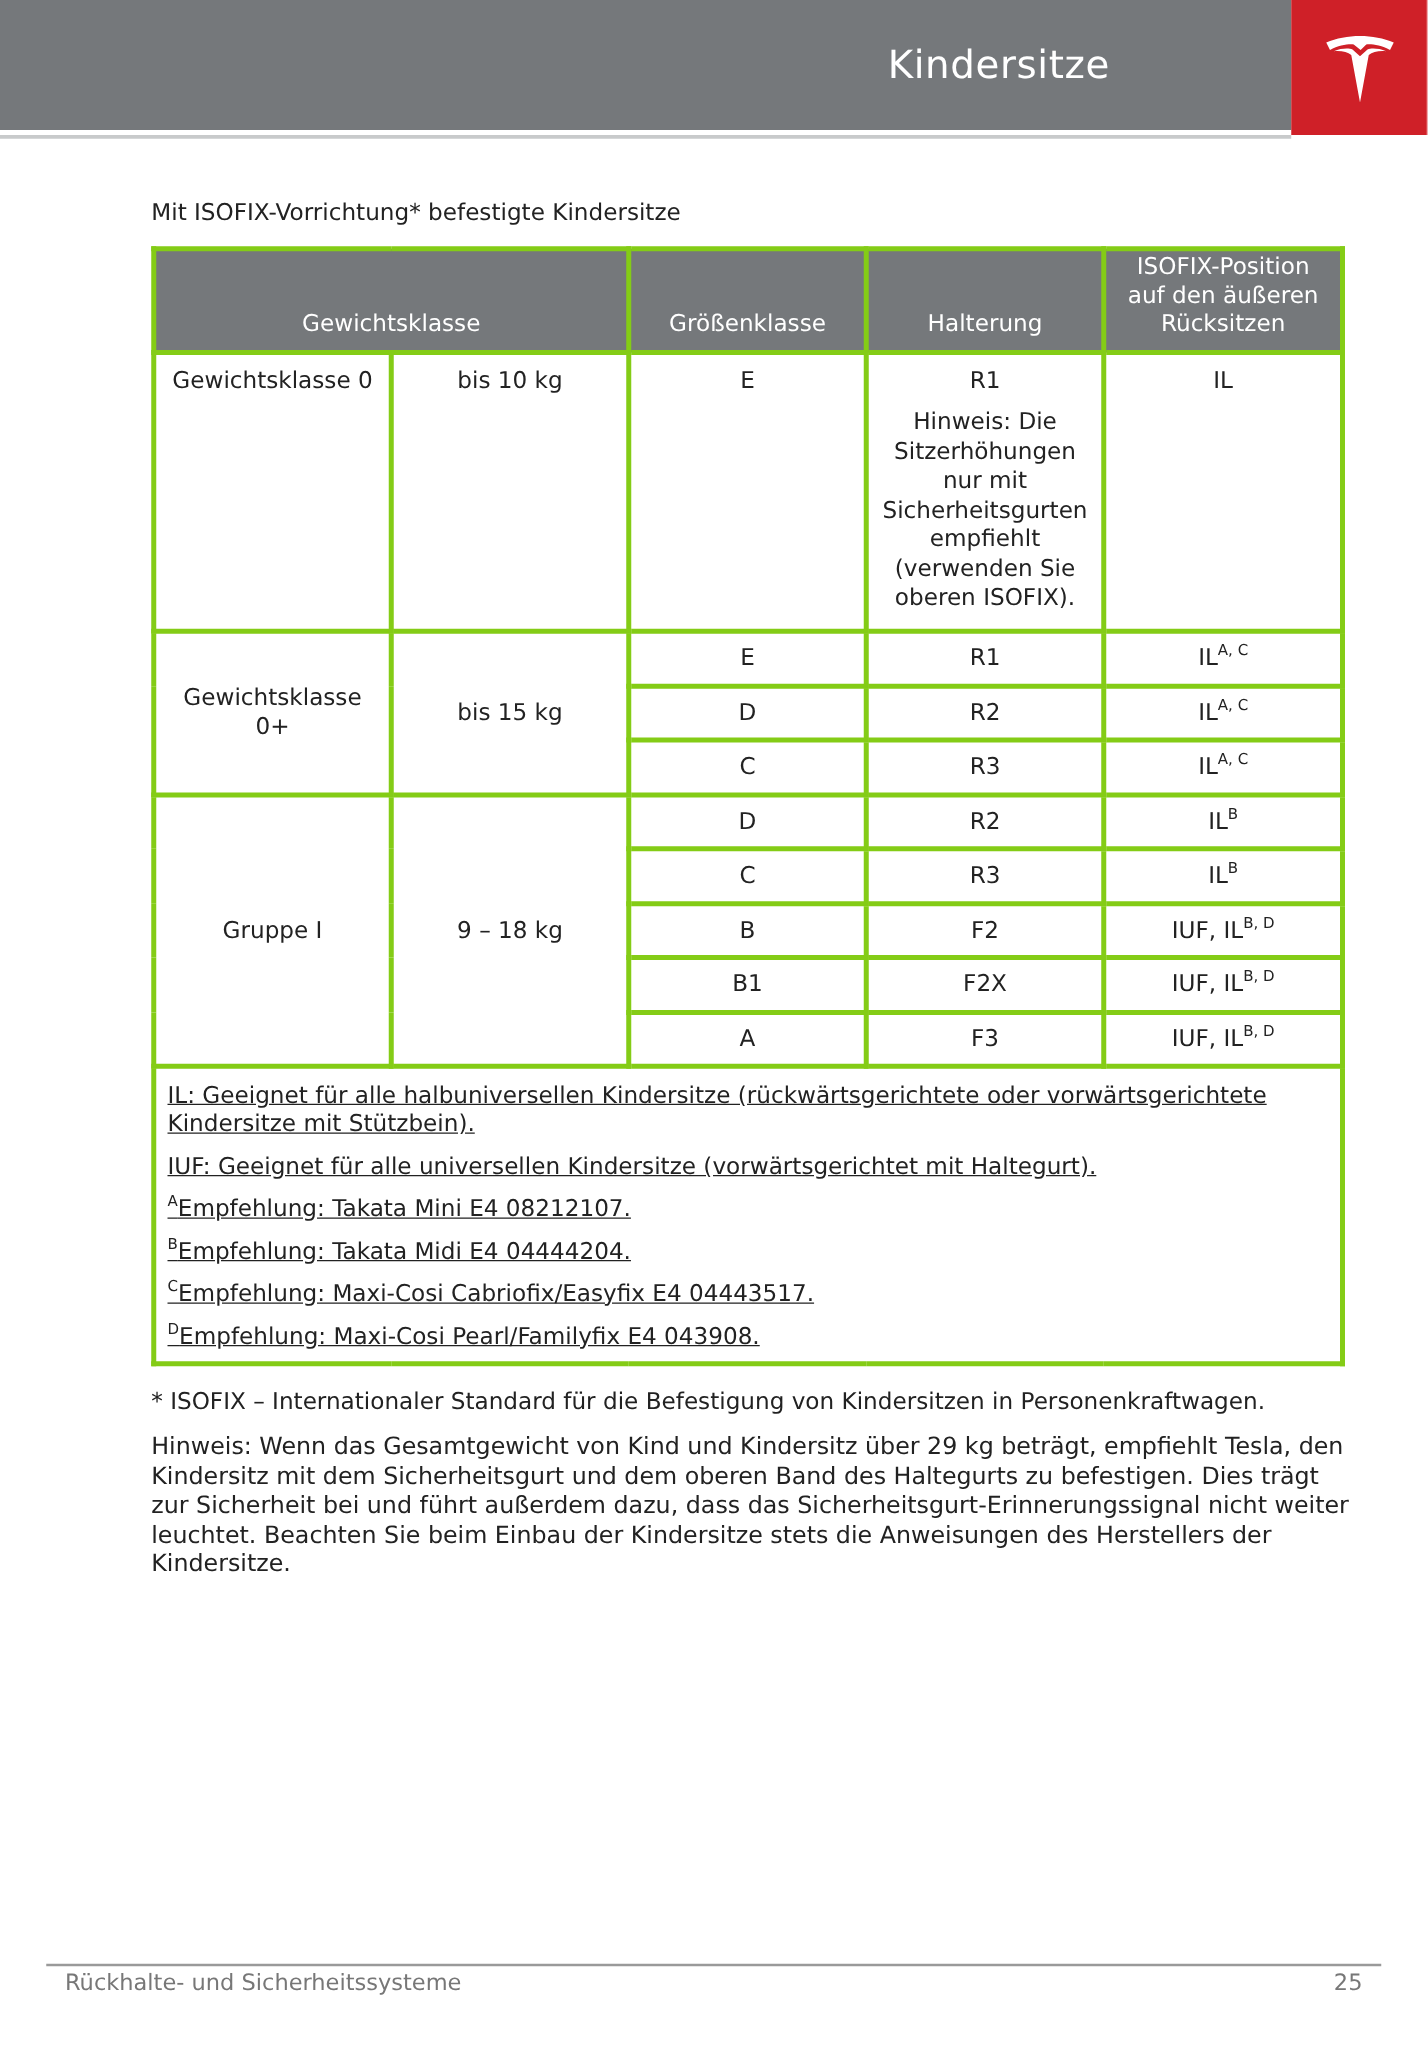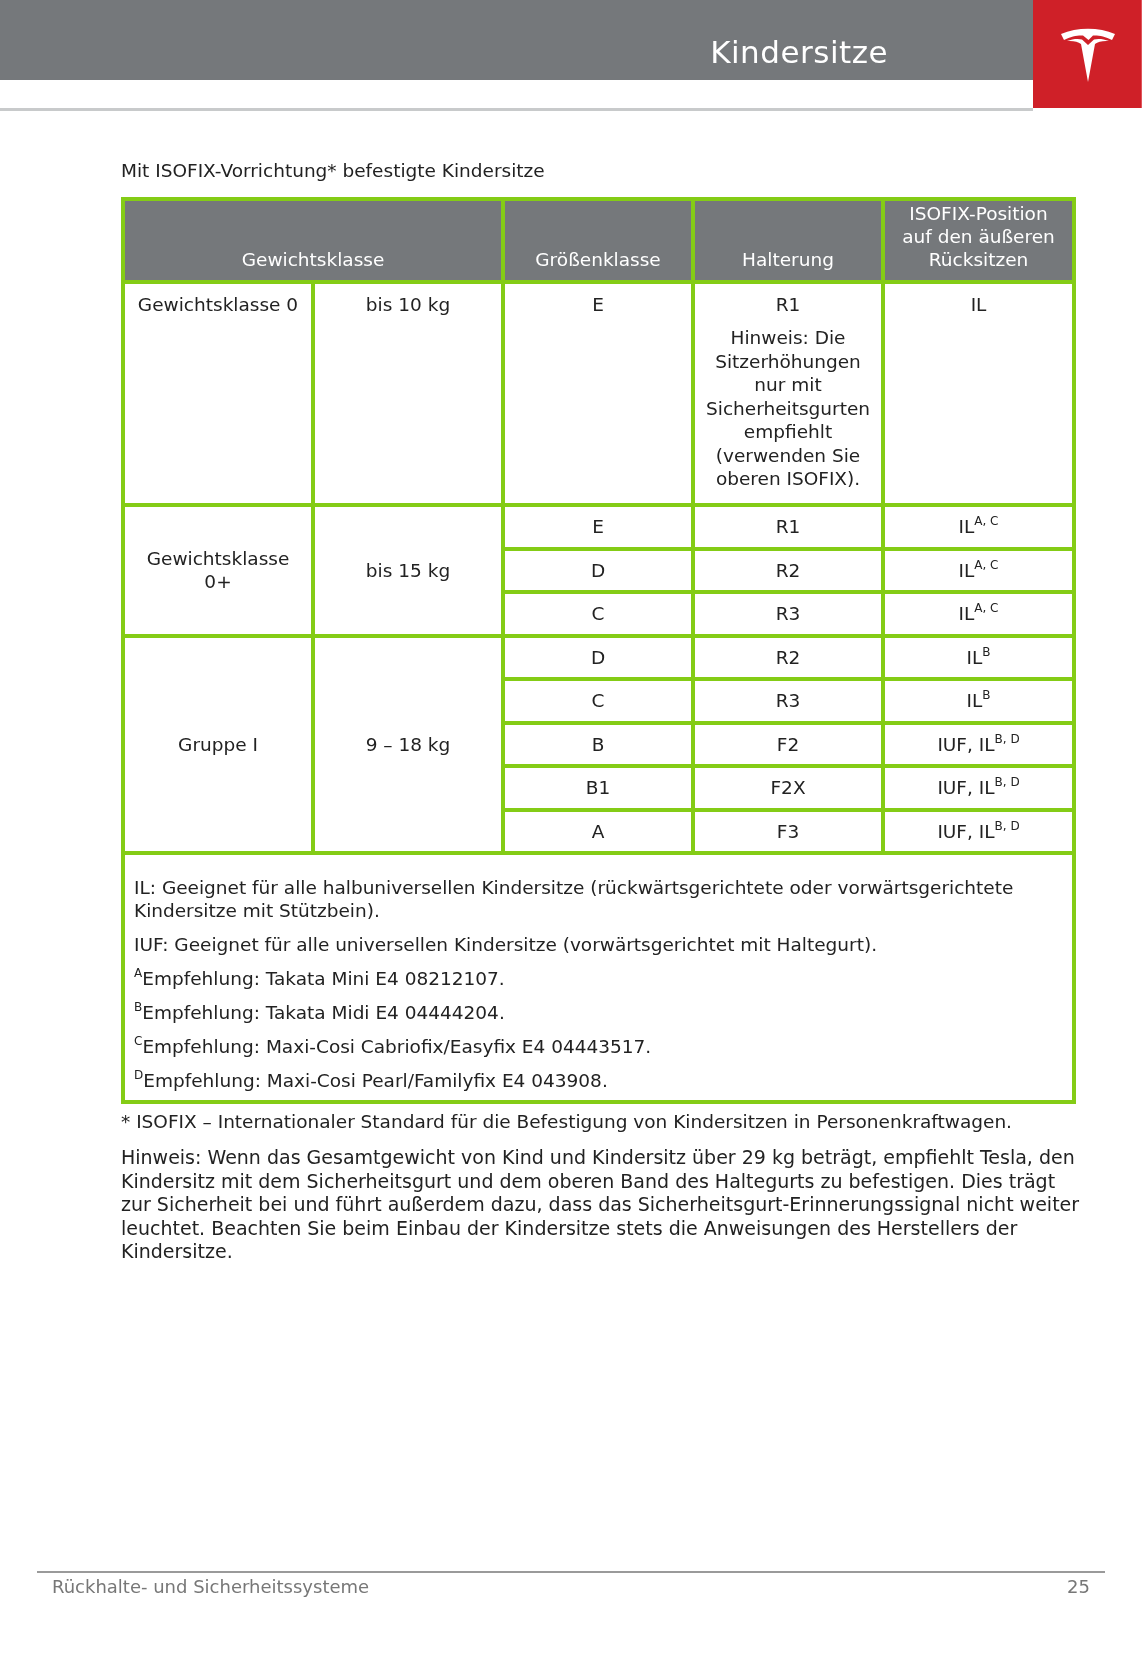--- a/index.html
+++ b/index.html
@@ -1,21 +1,21 @@
 <!DOCTYPE html>
 <html><head>
   <meta charset="utf-8">
   <style>
     html, body { margin: 0; padding: 0; background: #ffffff; }
     body {
       width: 1142px; height: 1654px; position: relative; overflow: hidden;
       font-family: "DejaVu Sans", sans-serif; color: #222222;
     }
     .header-bar {
-      position: absolute; left: 0; top: 0; width: 1033px; height: 80px;
+      position: absolute; left: 0; top: 0; width: 1033px; height: 104px;
       background: #75787b;
     }
     .header-underline {
       position: absolute; left: 0; top: 108px; width: 1033px; height: 3px;
       background: #c8cacb;
     }
     .header-title {
       position: absolute; right: 145px; top: 34px;
       font-size: 31px; color: #ffffff; letter-spacing: 0.5px;
       font-family: "DejaVu Sans", sans-serif; font-weight: normal;
@@ -47,21 +47,21 @@
     }
     table.isofix td { height: 39.5px; vertical-align: middle; line-height: 23px; }
     table.isofix td.top { vertical-align: top; padding-top: 9px; }
     table.isofix td.row0 { height: 210px; }
     .note-inline { margin-top: 10px; padding: 0 6px; line-height: 23.5px; text-align: center; }
     sup { font-size: 12px; vertical-align: 8px; line-height: 0; }
     td.notes {
       text-align: left !important; vertical-align: top; padding: 10px 9px 8px 9px !important;
       line-height: 23.5px; height: auto !important;
     }
-    td.notes p { margin: 11px 0 11px 0; }
+    td.notes p { margin: 0 0 11px 0; text-decoration: underline; }
     td.notes p:last-child { margin-bottom: 0; }
 
     .footnote {
       position: absolute; left: 121px; top: 1111px; width: 960px; font-size: 18.5px;
     }
     .hinweis {
       position: absolute; left: 121px; top: 1146px; width: 960px;
       font-size: 19px; line-height: 23.5px;
     }
 

